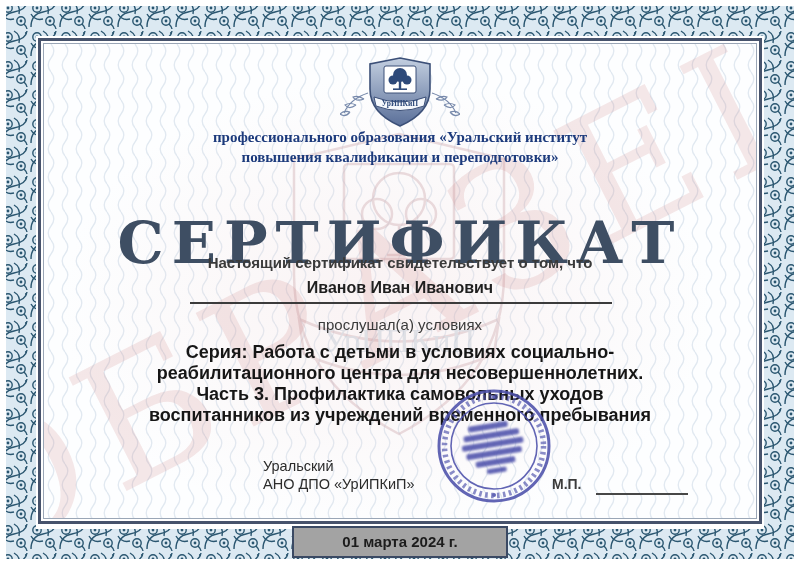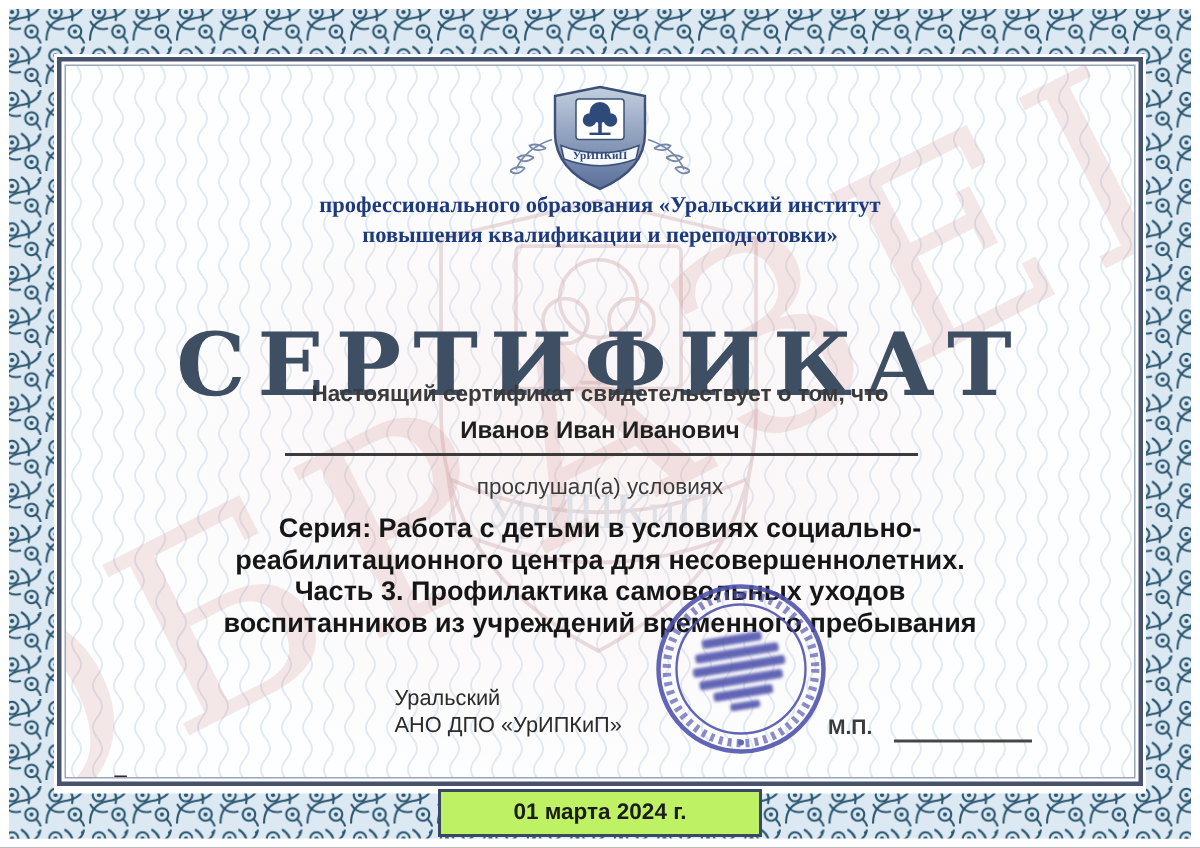--- a/index.html
+++ b/index.html
@@ -42,21 +42,21 @@
   .course{top:298px;left:86px;width:540px;text-align:center;
     font-size:18px;font-weight:700;line-height:21px;color:#161616;}
   .stamp-svg{position:absolute;left:391px;top:343px;}
   .city{left:19px;top:470px;font-size:15px;color:#2b2b2b;}
   .director{left:219px;top:413px;font-size:14.5px;line-height:18px;color:#2b2b2b;}
   .seal-mark{left:508px;top:432px;font-size:14px;color:#3b3b3b;font-weight:bold;}
   .sig-line{left:552px;top:449px;width:92px;border-top:2px solid #474747;height:0;}
   .disclaimer{top:454px;font-size:12.5px;color:#5a5a5a;}
   .date-box{
     position:absolute;left:50%;top:526px;transform:translateX(-50%);
-    width:212px;height:28px;background:#bef264;border:2px solid #3a4963;z-index:5;
+    width:212px;height:28px;background:#a3a3a3;border:2px solid #3a4963;z-index:5;
     text-align:center;line-height:28px;font-size:15px;font-weight:700;color:#1c1c1c;
   }
 </style>
 </head>
 <body>
 
 <div class="page">
 
   <svg class="border-svg" width="800" height="565">
     <defs>

